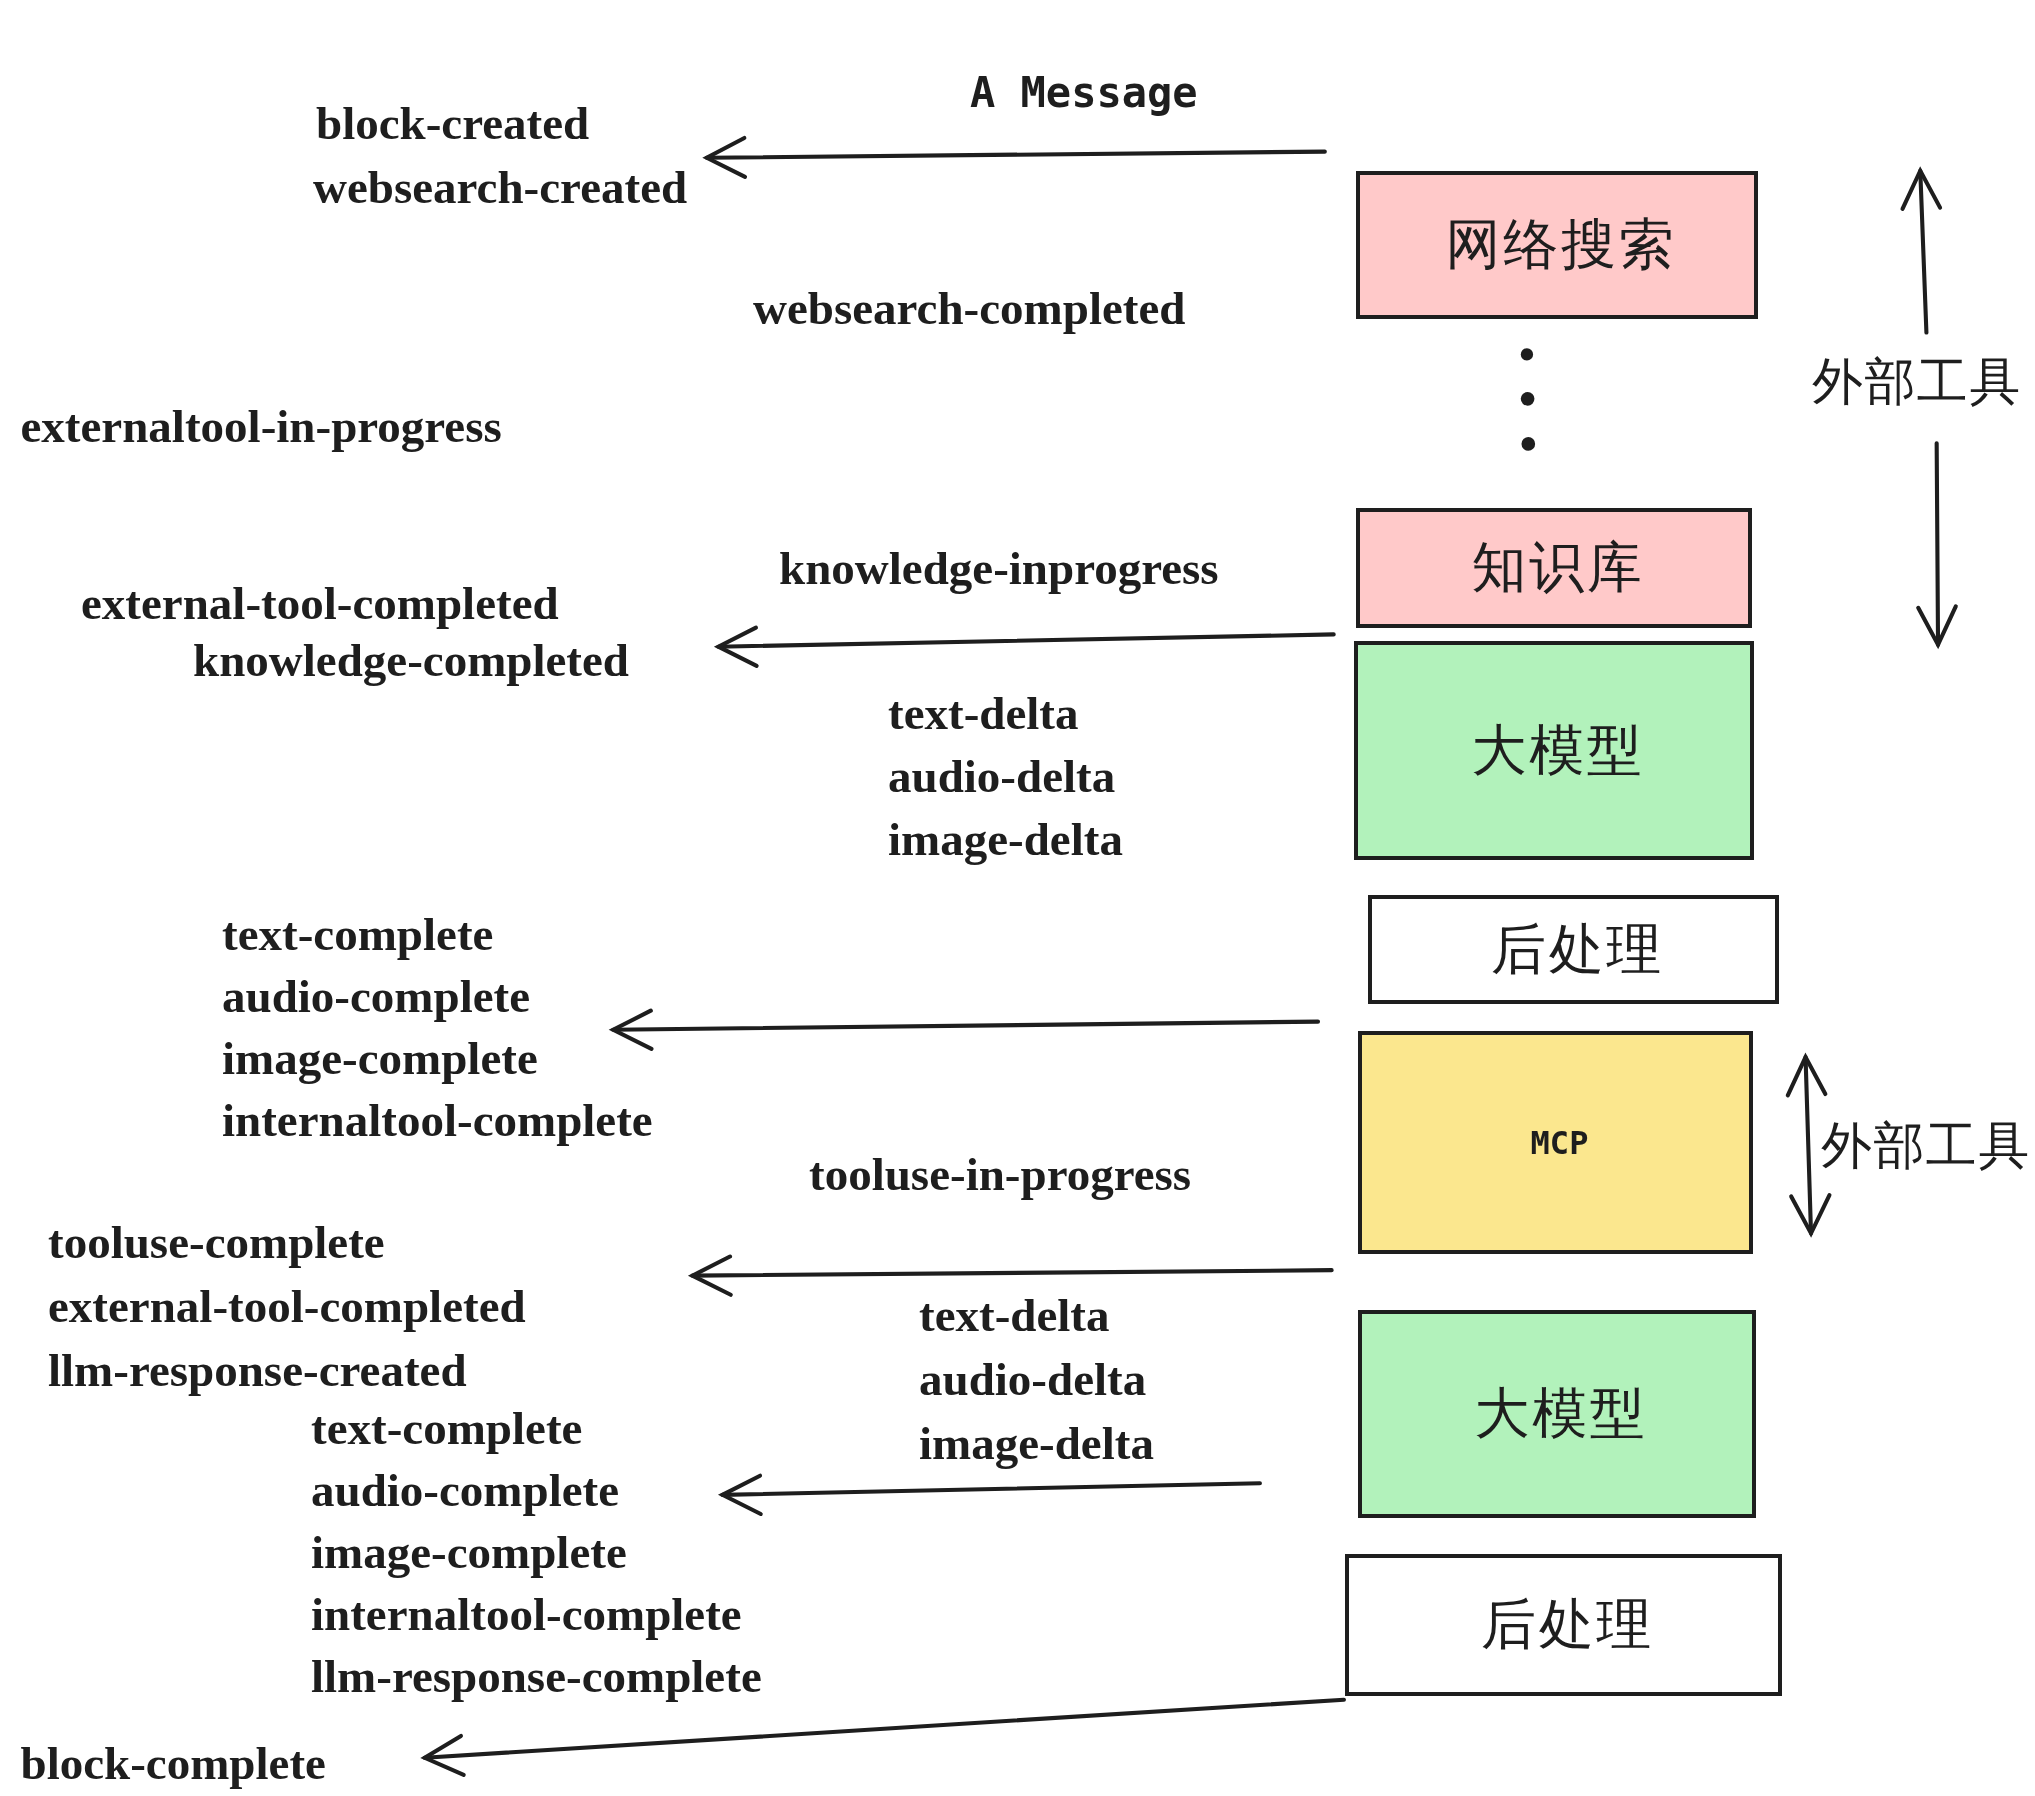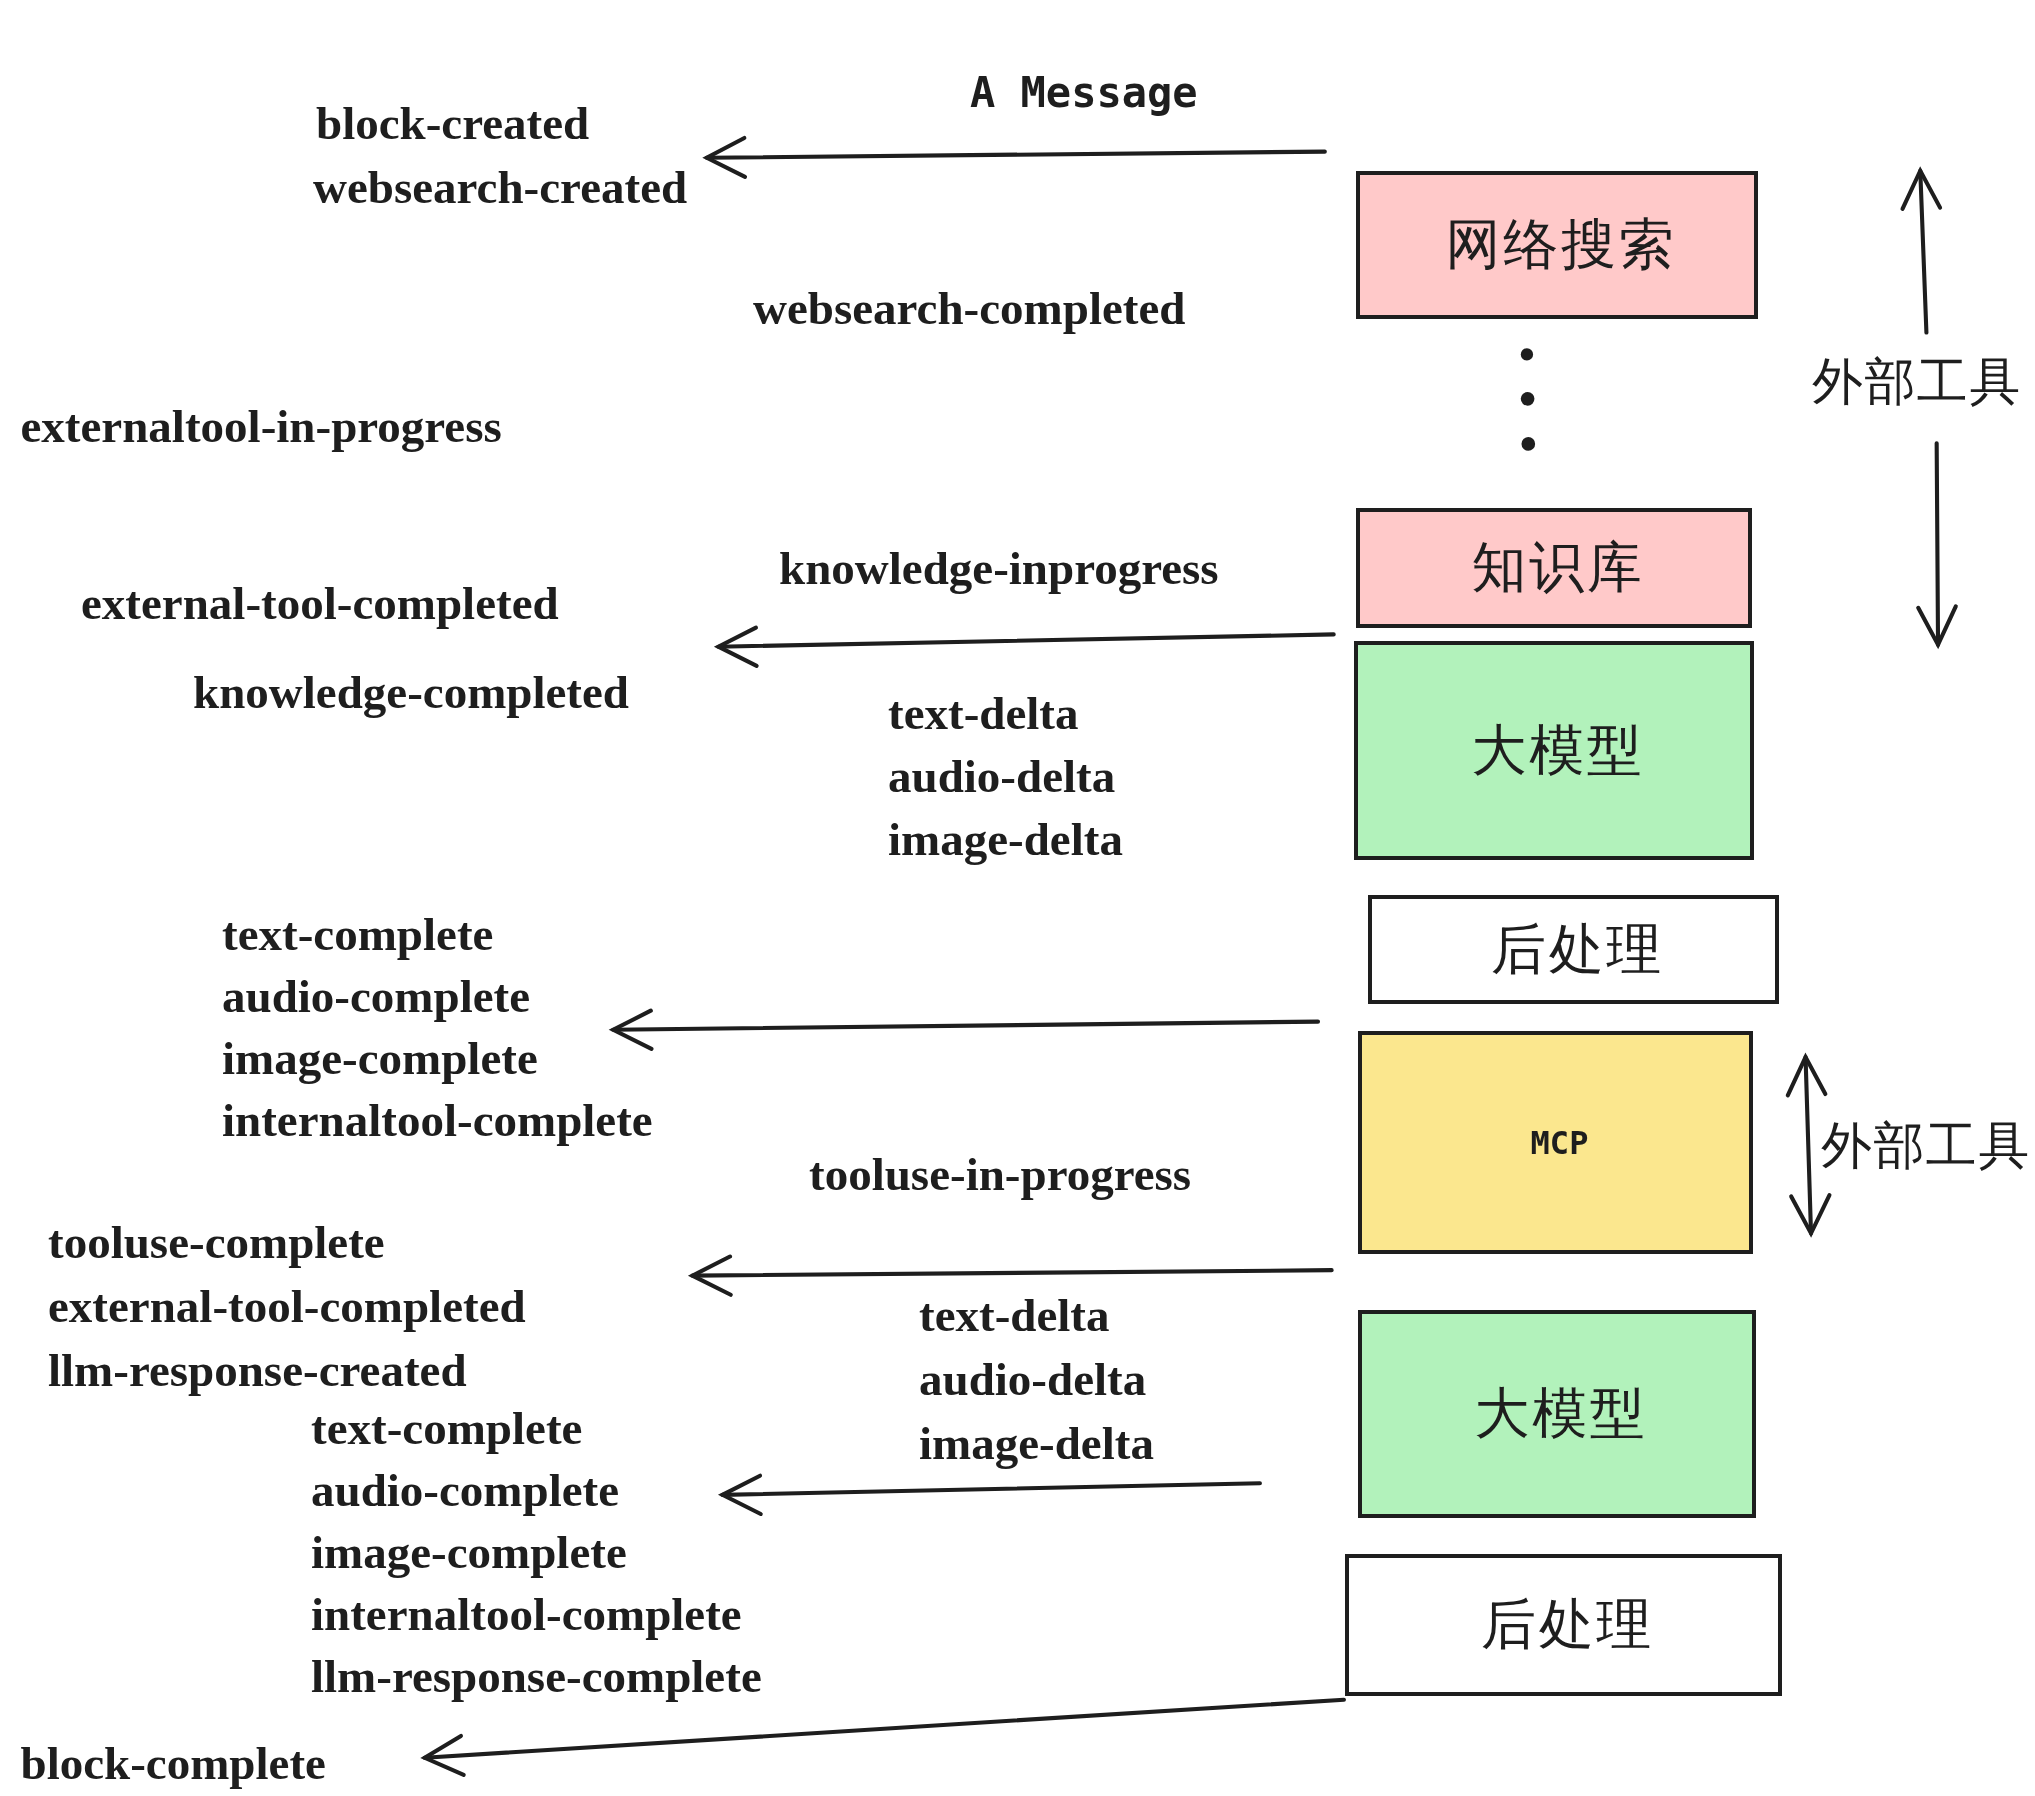--- a/index.html
+++ b/index.html
@@ -146,21 +146,21 @@
 
   <div class="side-label" style="left:1812px;top:348px;">外部工具</div>
   <div class="side-label" style="left:1821px;top:1112px;">外部工具</div>
 
   <div class="mono" style="left:316px;top:92px;">block-created</div>
   <div class="mono" style="left:313px;top:156px;">websearch-created</div>
   <div class="mono" style="left:753px;top:277px;">websearch-completed</div>
   <div class="mono" style="left:20.5px;top:395px;">externaltool-in-progress</div>
   <div class="mono" style="left:779px;top:537px;">knowledge-inprogress</div>
   <div class="mono" style="left:81px;top:572px;">external-tool-completed</div>
-  <div class="mono" style="left:193px;top:629px;margin-top:32px;">knowledge-completed</div>
+  <div class="mono" style="left:193px;top:629px;">knowledge-completed</div>
   <div class="mono" style="left:888px;top:682px;line-height:63px;">text-delta
 audio-delta
 image-delta</div>
   <div class="mono" style="left:222px;top:903px;">text-complete
 audio-complete
 image-complete
 internaltool-complete</div>
   <div class="mono" style="left:809px;top:1143px;">tooluse-in-progress</div>
   <div class="mono" style="left:48px;top:1210px;line-height:64px;">tooluse-complete
 external-tool-completed

